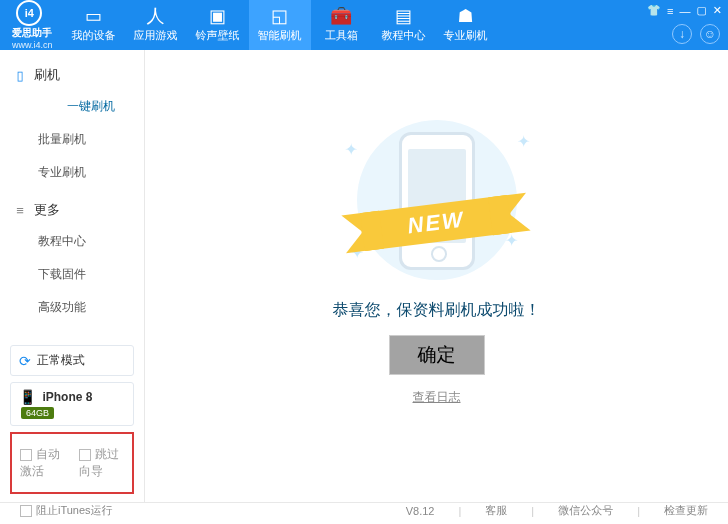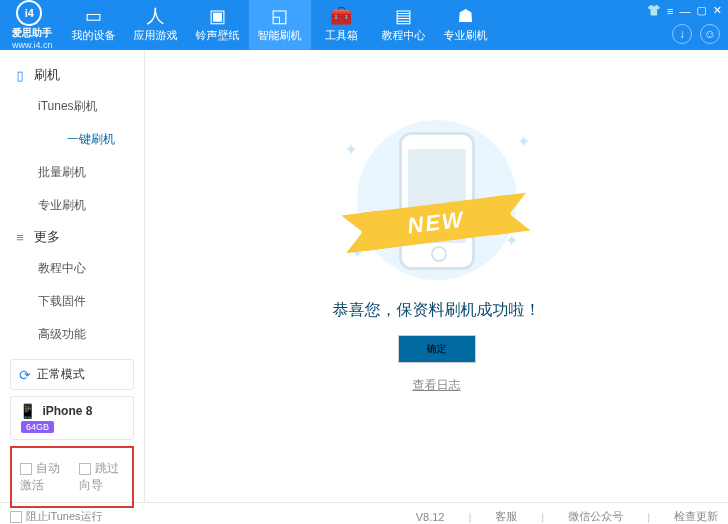--- a/index.html
+++ b/index.html
@@ -25,41 +25,41 @@
 .sidebar { width: 145px; border-right: 1px solid #e8e8e8; padding-top: 10px; display: flex; flex-direction: column; }
 .sb-cat { display: flex; align-items: center; padding: 6px 12px; font-size: 13px; color: #333; }
 .sb-cat .ci { width: 16px; text-align: center; margin-right: 6px; color: #1b8bef; }
 .sb-item { padding: 8px 0 8px 38px; font-size: 12px; color: #555; cursor: pointer; }
 .sb-item.active { color: #0369a1; text-align: center; }
 .sb-gap { height: 6px; }
 
 .sb-bottom { margin-top: auto; padding: 8px 10px; }
 .card { border: 1px solid #e2e8ef; border-radius: 3px; padding: 6px 8px; margin-bottom: 6px; display: flex; align-items: center; gap: 6px; }
 .card .ico { color: #1b8bef; font-size: 14px; }
-.pill { display: inline-block; background: #8b5cf6; color: #fff; font-size: 9px; padding: 1px 5px; border-radius: 2px; margin-left: 2px; }
+.pill { display: inline-block; background: #4d7c0f; color: #fff; font-size: 9px; padding: 1px 5px; border-radius: 2px; margin-left: 2px; }
 .opts-red { border: 2px solid #d93a3a; padding: 12px 8px; display: flex; gap: 14px; color: #999; font-size: 12px; }
 .cb { width: 12px; height: 12px; border: 1px solid #bbb; display: inline-block; vertical-align: middle; margin-right: 4px; }
 
 .content { flex: 1; display: flex; flex-direction: column; align-items: center; padding-top: 70px; position: relative; }
 .illus { width: 200px; height: 160px; position: relative; }
 .burst { position: absolute; width: 160px; height: 160px; border-radius: 50%; background: #eaf6fd; left: 20px; top: 0; }
 .phone { position: absolute; width: 76px; height: 138px; background: #fff; border: 3px solid #d7e4ee; border-radius: 12px; left: 62px; top: 12px; }
 .phone::after { content: ""; position: absolute; bottom: 5px; left: 50%; width: 12px; height: 12px; margin-left: -6px; border: 2px solid #d7e4ee; border-radius: 50%; }
 .scr { position: absolute; top: 14px; left: 6px; right: 6px; bottom: 24px; background: #e3eef5; border-radius: 2px; }
 .ribbon { position: absolute; width: 150px; height: 38px; background: #f9c93b; left: 24px; top: 84px; transform: rotate(-7deg); display: flex; align-items: center; justify-content: center; color: #fff; font-weight: 800; font-size: 22px; font-style: italic; letter-spacing: 2px; border-radius: 3px; }
 .ribbon::before, .ribbon::after { content: ""; position: absolute; width: 0; height: 0; border: 19px solid #f9c93b; top: 0; }
 .ribbon::before { left: -18px; border-left-color: transparent; }
 .ribbon::after { right: -18px; border-right-color: transparent; }
 .spark { position: absolute; color: #c9e8fb; font-size: 16px; }
 
 .msg { margin-top: 20px; font-size: 16px; color: #0c4a6e; }
-.btn { margin-top: 14px; border: 1px solid #ccc; background: #0369a1; padding: 6px 28px; font-size: 10px; cursor: pointer; }
+.btn { margin-top: 14px; border: 1px solid #ccc; background: #a3a3a3; padding: 6px 28px; font-size: 19px; cursor: pointer; }
 .log { margin-top: 14px; font-size: 12px; color: #888; cursor: pointer; text-decoration: underline; }
 
-.footer { height: 22px; border-top: 1px solid #e8e8e8; display: flex; align-items: flex-end; padding: 0 10px; font-size: 11px; color: #888; }
+.footer { height: 22px; border-top: 1px solid #e8e8e8; display: flex; align-items: flex-start; padding: 0 20px; font-size: 11px; color: #888; }
 .footer .right { margin-left: auto; display: flex; gap: 24px; align-items: center; }
 .sep { color: #ccc; }
 </style>
 </head>
 <body>
 
 <div class="header">
   <div class="logo">
     <div class="logo-badge">i4</div>
     <div>
@@ -109,21 +109,20 @@
     <div class="circ">☺</div>
   </div>
 </div>
 
 <div class="main">
   <div class="sidebar">
     <div class="sb-cat">
         <span class="ci">▯</span>
         <span>刷机</span>
       </div>
-    <div class="sb-item">iTunes刷机</div>
     <div class="sb-item active">一键刷机</div>
     <div class="sb-item">批量刷机</div>
     <div class="sb-item">专业刷机</div>
     <div class="sb-gap"></div>
     <div class="sb-cat">
         <span class="ci" style="color:#888">≡</span>
         <span>更多</span>
       </div>
     <div class="sb-item">教程中心</div>
     <div class="sb-item">下载固件</div>

